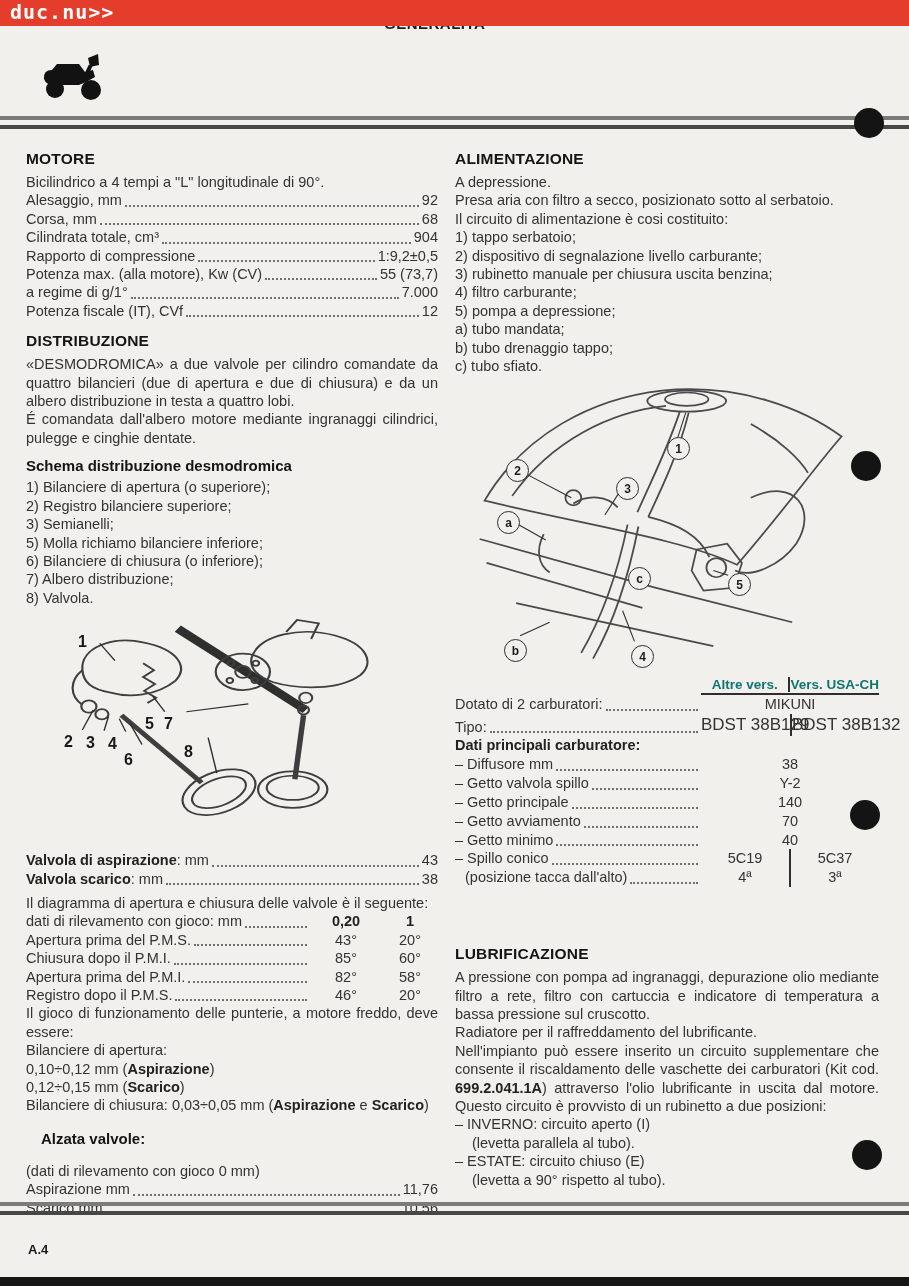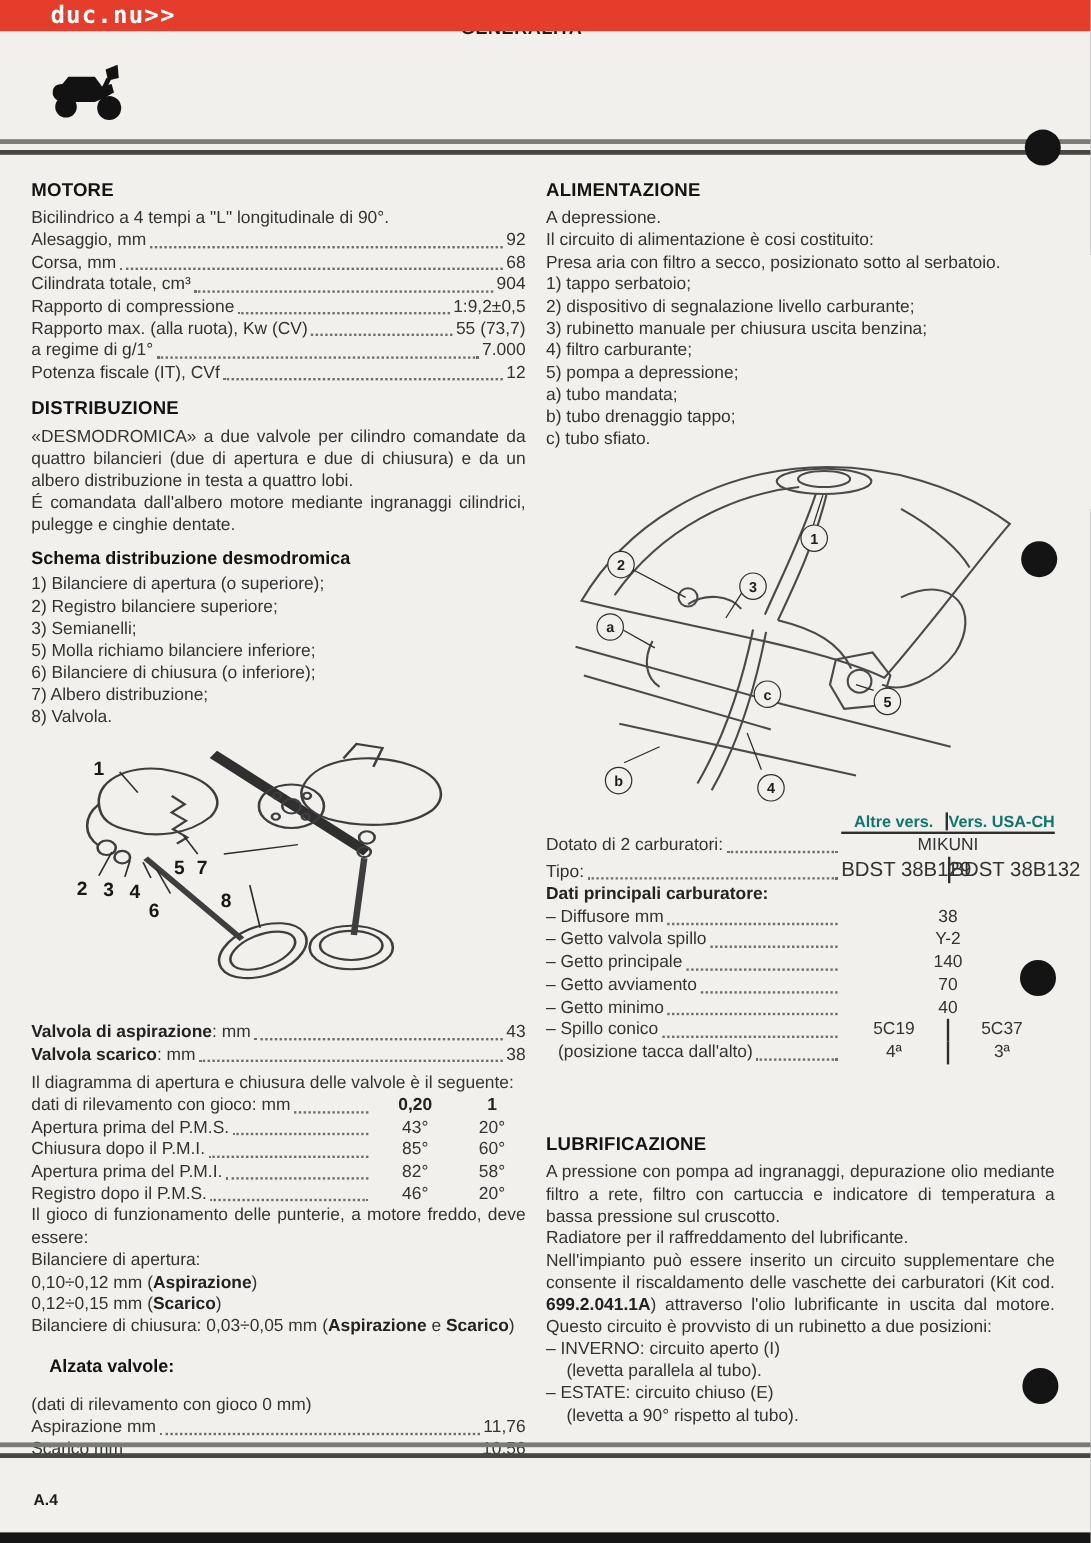--- a/index.html
+++ b/index.html
@@ -1,21 +1,21 @@
 <!DOCTYPE html>
 <html><head>
 <meta charset="utf-8">
 <style>
   html,body{margin:0;padding:0;background:#9a9a9a;}
   .page{position:relative;width:909px;height:1286px;background:#f1f0ed;overflow:hidden;
         font-family:"Liberation Sans",sans-serif;color:#333;}
   
   .banner{position:absolute;top:0;left:0;width:909px;height:26px;background:#e53d2b;z-index:10;}
   .banner-logo{color:#ffffff;font-family:"DejaVu Sans Mono",monospace;font-weight:700;
-               font-size:20px;line-height:25px;padding-left:20px;letter-spacing:1px;margin-left:22px;}
+               font-size:20px;line-height:25px;padding-left:10px;letter-spacing:1px;}
   .generalita{position:absolute;top:15px;left:384px;z-index:4;font-weight:700;font-size:15px;
               color:#1c1c1c;letter-spacing:.5px;}
   .moto-icon{position:absolute;top:52px;left:42px;}
   
   .rule{position:absolute;left:0;width:909px;z-index:2;}
   .rule .r1{height:4px;background:#7b7b78;}
   .rule .r2{height:4px;background:#474746;margin-top:5px;}
   .corner-dot{position:absolute;width:30px;height:30px;border-radius:50%;background:#141414;z-index:3;}
   .bottom-bar{position:absolute;left:0;top:1277px;width:909px;height:9px;background:#161616;}
   .page-num{position:absolute;left:28px;top:1242px;font-weight:700;font-size:13px;color:#1a1a1a;}
@@ -105,21 +105,21 @@
         <span class="lbl">Cilindrata totale, cm³</span>
         <span class="dots"></span>
         <span class="val">904</span>
       </div>
     <div class="spec-row">
         <span class="lbl">Rapporto di compressione</span>
         <span class="dots"></span>
         <span class="val">1:9,2±0,5</span>
       </div>
     <div class="spec-row">
-        <span class="lbl">Rapporto max. (alla ruota), Kw (CV)</span>
+        <span class="lbl">Potenza max. (alla motore), Kw (CV)</span>
         <span class="dots"></span>
         <span class="val">55 (73,7)</span>
       </div>
     <div class="spec-row">
         <span class="lbl">a regime di g/1°</span>
         <span class="dots"></span>
         <span class="val">7.000</span>
       </div>
     <div class="spec-row">
         <span class="lbl">Potenza fiscale (IT), CVf</span>
@@ -249,22 +249,22 @@
         <span class="lbl">Scarico mm</span>
         <span class="dots"></span>
         <span class="val">10,56</span>
       </div>
   </div>
 
   <div class="col-right">
 
     <div class="sec-title">ALIMENTAZIONE</div>
     <div class="txt">A depressione.</div>
+    <div class="txt just">Presa aria con filtro a secco, posizionato sotto al serbatoio.</div>
     <div class="txt">Il circuito di alimentazione è cosi costituito:</div>
-    <div class="txt just">Presa aria con filtro a secco, posizionato sotto al serbatoio.</div>
     <div class="txt">1) tappo serbatoio;</div>
     <div class="txt">2) dispositivo di segnalazione livello carburante;</div>
     <div class="txt">3) rubinetto manuale per chiusura uscita benzina;</div>
     <div class="txt">4) filtro carburante;</div>
     <div class="txt">5) pompa a depressione;</div>
     <div class="txt">a) tubo mandata;</div>
     <div class="txt">b) tubo drenaggio tappo;</div>
     <div class="txt">c) tubo sfiato.</div>
 
     <div class="diagram-tank">

